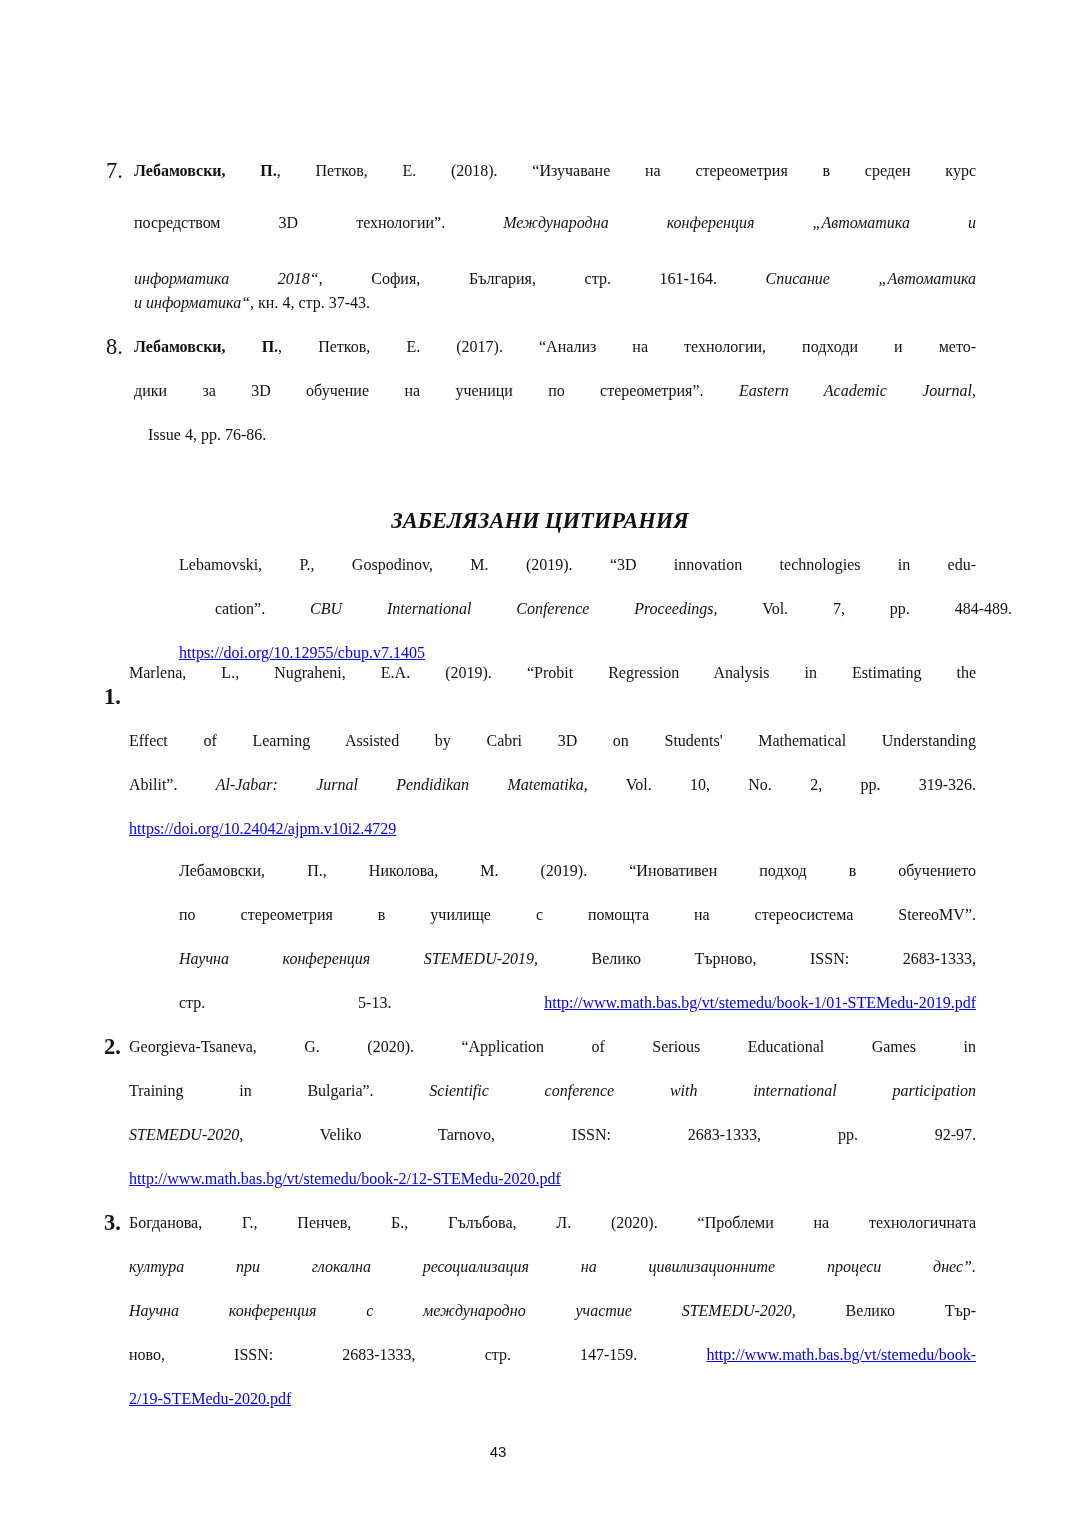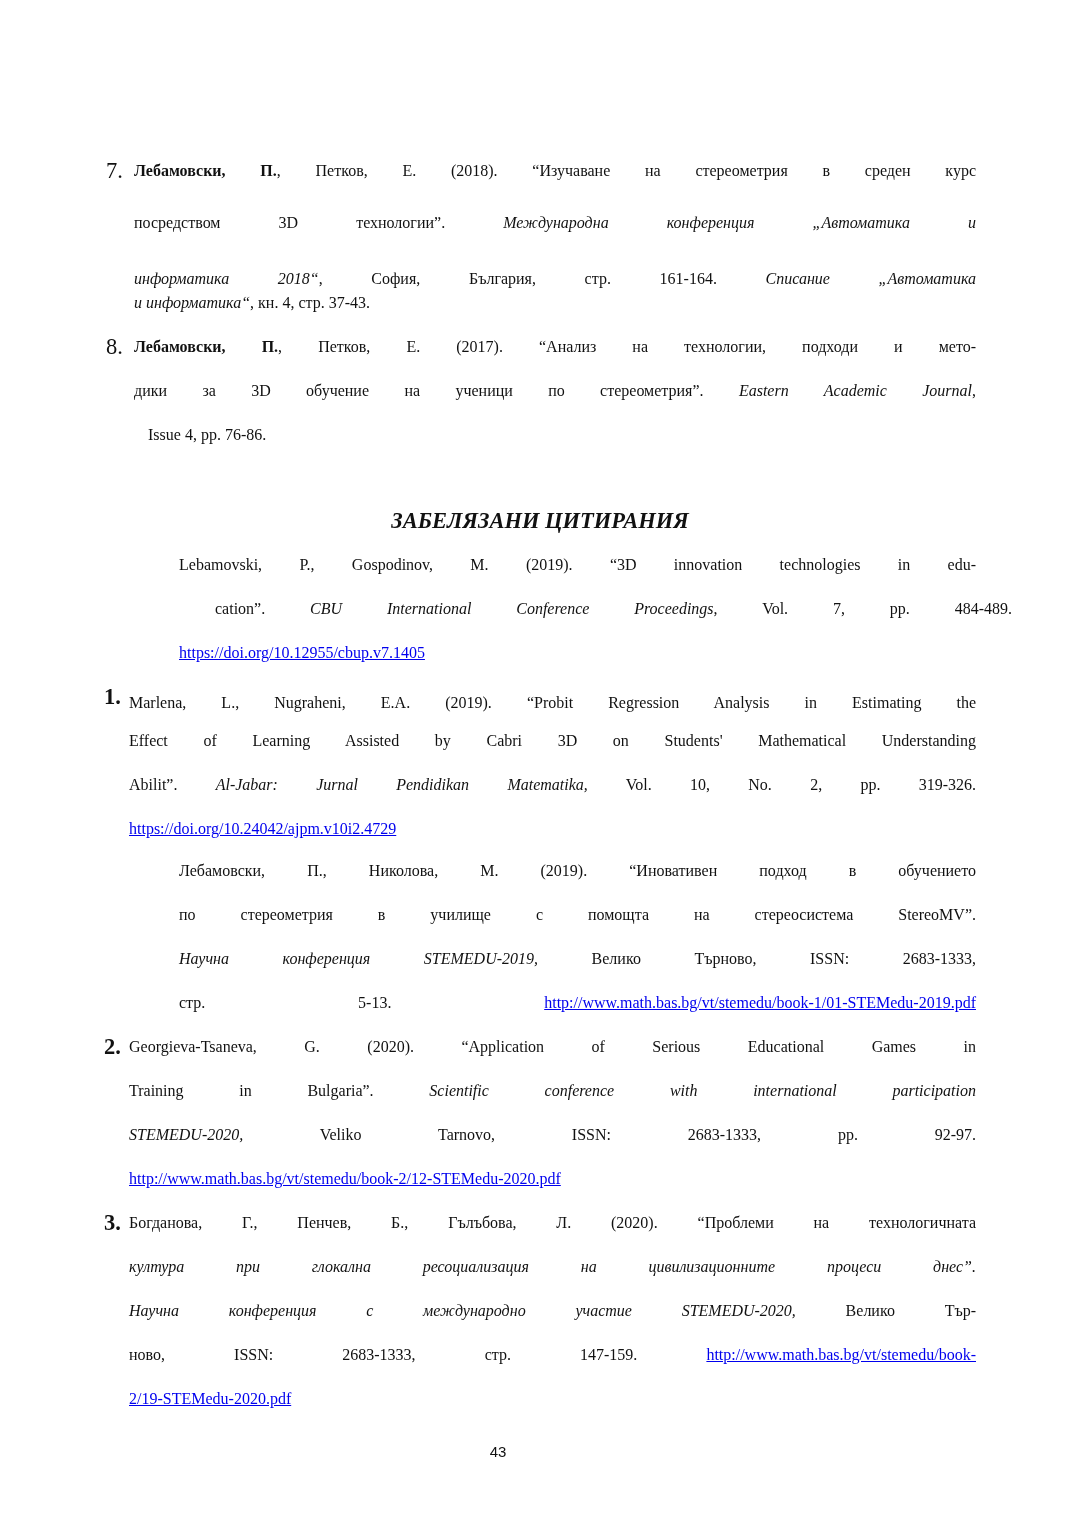--- a/index.html
+++ b/index.html
@@ -37,21 +37,21 @@
 <div class="heading">ЗАБЕЛЯЗАНИ ЦИТИРАНИЯ</div>
 
 <div>
   <div class="line just" style="left:179px; top:550px; width:797px;">Lebamovski, P., Gospodinov, M. (2019). “3D innovation technologies in edu-</div>
   <div class="line just" style="left:179px; top:594px; width:797px;margin-left:36px;"><span>cation”. </span><span class="i">CBU International Conference Proceedings</span><span>, Vol. 7, pp. 484-489.</span></div>
   <div class="line" style="left:179px; top:638px;"><a>https://doi.org/10.12955/cbup.v7.1405</a></div>
 </div>
 
 <div>
   <span class="num b" style="left:104px; top:682px;">1.</span>
-  <div class="line just" style="left:129px; top:688px; width:847px;">Marlena, L., Nugraheni, E.A. (2019). “Probit Regression Analysis in Estimating the</div>
+  <div class="line just" style="left:129px; top:658px; width:847px;">Marlena, L., Nugraheni, E.A. (2019). “Probit Regression Analysis in Estimating the</div>
   <div class="line just" style="left:129px; top:726px; width:847px;">Effect of Learning Assisted by Cabri 3D on Students' Mathematical Understanding</div>
   <div class="line just" style="left:129px; top:770px; width:847px;"><span>Abilit”. </span><span class="i">Al-Jabar: Jurnal Pendidikan Matematika,</span><span> Vol. 10, No. 2, pp. 319-326.</span></div>
   <div class="line" style="left:129px; top:814px;"><a>https://doi.org/10.24042/ajpm.v10i2.4729</a></div>
 </div>
 
 <div>
   <div class="line just" style="left:179px; top:856px; width:797px;">Лебамовски, П., Николова, М. (2019). “Иновативен подход в обучението</div>
   <div class="line just" style="left:179px; top:900px; width:797px;">по стереометрия в училище с помощта на стереосистема StereoMV”.</div>
   <div class="line just" style="left:179px; top:944px; width:797px;"><span class="i">Научна конференция STEMEDU-2019,</span><span> Велико Търново, ISSN: 2683-1333,</span></div>
   <div class="line just" style="left:179px; top:988px; width:797px;"><span>стр. 5-13. </span><a>http://www.math.bas.bg/vt/stemedu/book-1/01-STEMedu-2019.pdf</a></div>

